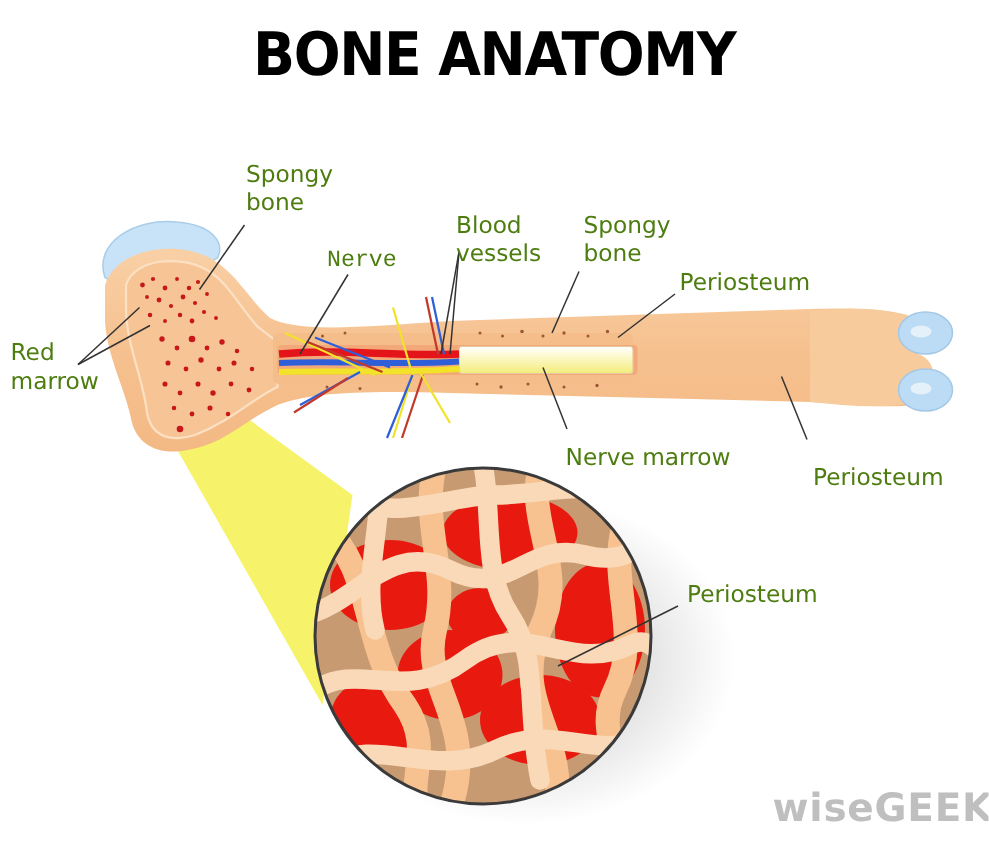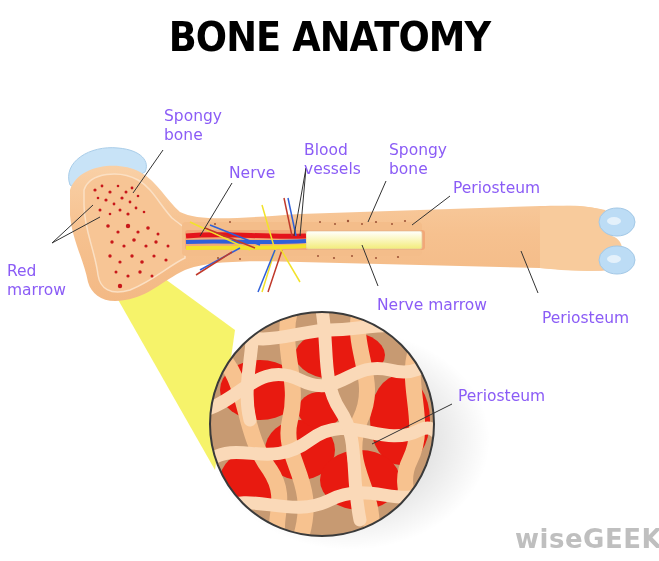--- a/index.html
+++ b/index.html
@@ -1,19 +1,19 @@
 <!DOCTYPE html>
 <html><head>
 <meta charset="utf-8">
 <style>
   html, body { margin: 0; padding: 0; background: #ffffff; }
   body { width: 659px; height: 561px; position: relative; overflow: hidden; font-family: "Liberation Sans", "DejaVu Sans", sans-serif; }
   .title { position: absolute; left: 0; top: 14px; width: 659px; text-align: center; font-family: "DejaVu Sans", "Liberation Sans", sans-serif; font-weight: bold; font-size: 40px; letter-spacing: -1px; color: #000; transform: scaleX(0.92); transform-origin: center; }
   svg.diagram { position: absolute; left: 0; top: 0; }
-  .lbl { position: absolute; font-family: "DejaVu Sans", "Liberation Sans", sans-serif; font-size: 15.5px; line-height: 19px; color: #8b5cf6; white-space: pre; }
+  .lbl { position: absolute; font-family: "DejaVu Sans", "Liberation Sans", sans-serif; font-size: 15.5px; line-height: 19px; color: #4d7c0f; white-space: pre; }
   .watermark { position: absolute; left: 515px; top: 524px; font-family: "DejaVu Sans", "Liberation Sans", sans-serif; font-weight: bold; font-size: 26px; color: #bfbfbf; letter-spacing: 0.5px; }
 </style>
 </head>
 <body>
 
 <div class="title">BONE ANATOMY</div>
 
 <svg class="diagram" width="659" height="561" viewBox="0 0 659 561">
   <defs>
     <radialGradient id="shadow" cx="0.5" cy="0.5" r="0.5">
@@ -170,25 +170,25 @@
     <line x1="386" y1="181" x2="368" y2="222"></line>
     <line x1="450" y1="196" x2="412" y2="225"></line>
     <line x1="378" y1="286" x2="362" y2="245"></line>
     <line x1="538" y1="293" x2="521" y2="251"></line>
     <line x1="452" y1="404" x2="372" y2="444"></line>
   </g>
 </svg>
 
 <div class="lbl" style="left:164px; top:107px;">Spongy
 bone</div>
-<div class="lbl" style="left:229px; top:164px;">Nerve</div>
+<div class="lbl" style="left:218px; top:164px;font-family:Liberation Mono, monospace;">Nerve</div>
 <div class="lbl" style="left:304px; top:141px;">Blood
 vessels</div>
 <div class="lbl" style="left:389px; top:141px;">Spongy
 bone</div>
 <div class="lbl" style="left:453px; top:179px;">Periosteum</div>
-<div class="lbl" style="left:7px; top:226px;margin-top:36px;">Red
+<div class="lbl" style="left:7px; top:226px;">Red
 marrow</div>
 <div class="lbl" style="left:377px; top:296px;">Nerve marrow</div>
 <div class="lbl" style="left:542px; top:309px;">Periosteum</div>
 <div class="lbl" style="left:458px; top:387px;">Periosteum</div>
 
 <div class="watermark">wiseGEEK</div>
 
 </body></html>

